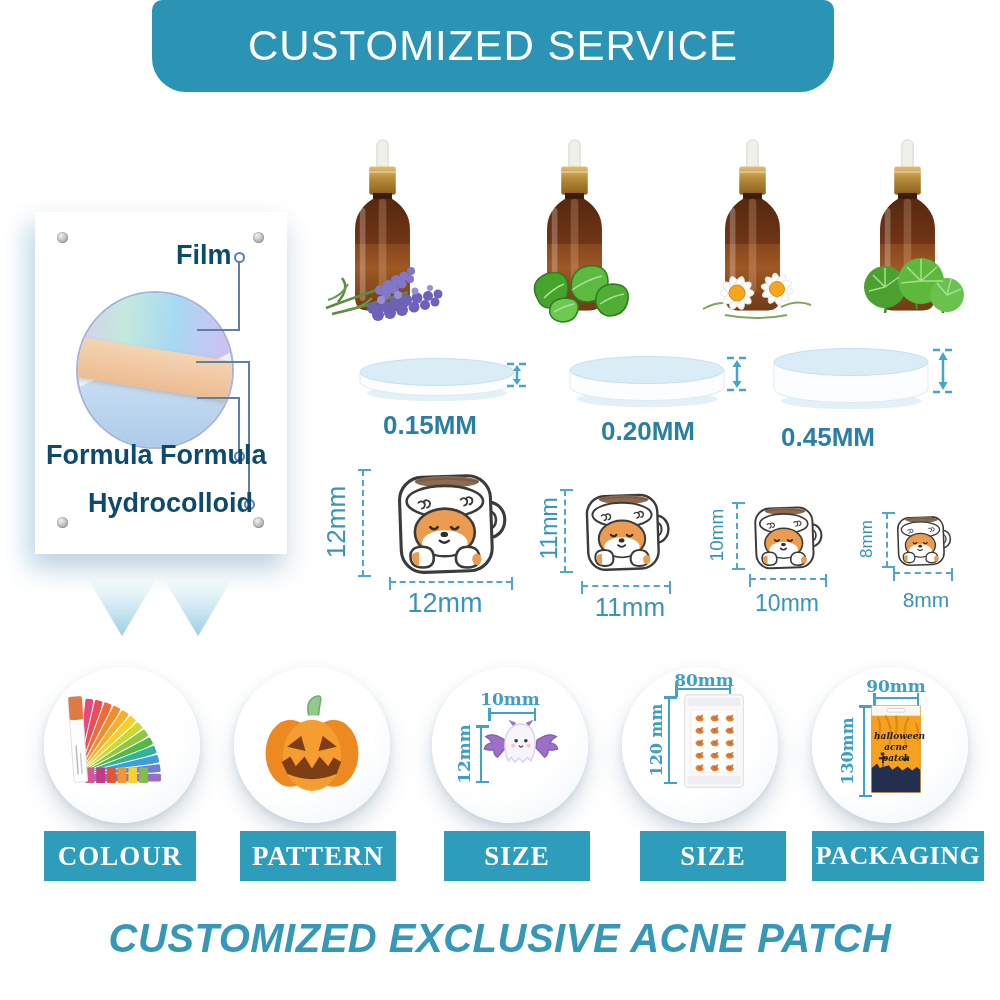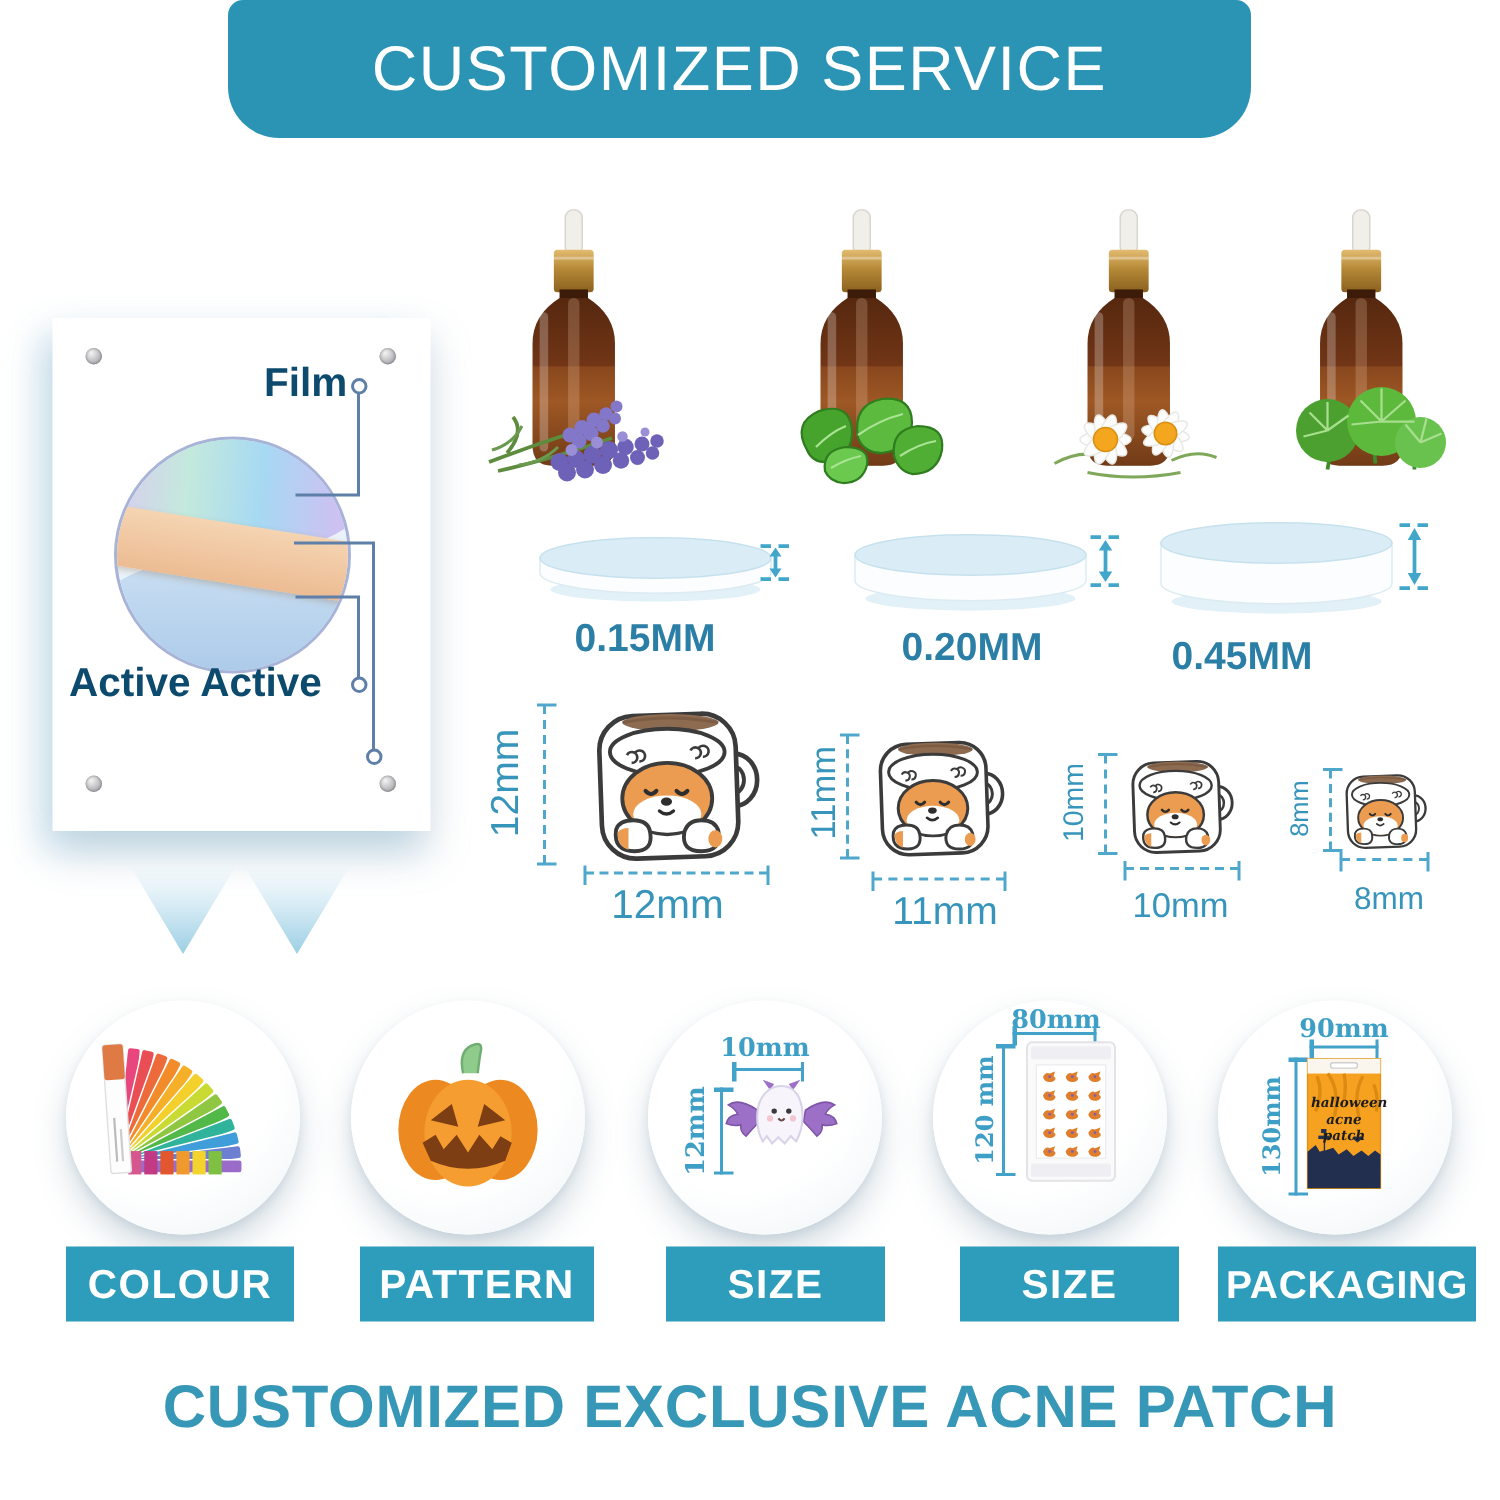--- a/index.html
+++ b/index.html
@@ -46,37 +46,37 @@
 
   
   .chev{width:72px;height:60px;clip-path:polygon(0 0,100% 0,50% 100%);
         background:linear-gradient(180deg,rgba(255,255,255,0) 0%,#D8ECF5 45%,#9CCFE4 100%);}
 
   
   .opt-circle{width:156px;height:156px;border-radius:50%;
         background:radial-gradient(circle at 38% 30%,#ffffff 55%,#F3F7F9 85%,#ECF2F5);
         box-shadow:0 12px 22px rgba(110,140,160,.30),0 3px 6px rgba(120,150,170,.18);}
   .opt-bar{height:50px;background:#2E9CBB;display:flex;align-items:center;justify-content:center;}
-  .opt-bar span{color:#fff;font-size:27px;font-weight:bold;letter-spacing:1px;white-space:nowrap;}
+  .opt-bar span{color:#fff;font-size:27px;font-weight:bold;letter-spacing:1px;white-space:nowrap;font-family:Liberation Serif, serif;}
 
   
   .brk-h{height:0;border-top:2.5px solid #43A2C9;}
   .brk-h::before,.brk-h::after{content:"";position:absolute;top:-6px;width:2.5px;height:13px;background:#43A2C9;}
   .brk-h::before{left:0;} .brk-h::after{right:0;}
   .brk-v{width:0;border-left:2.5px solid #43A2C9;}
   .brk-v::before,.brk-v::after{content:"";position:absolute;left:-6px;width:13px;height:2.5px;background:#43A2C9;}
   .brk-v::before{top:0;} .brk-v::after{bottom:0;}
   .dim-serif{font-family:"DejaVu Serif",serif;font-weight:bold;color:#3D9EC6;font-size:17px;
         text-align:center;white-space:nowrap;}
 
   .pkg-text{font-family:"DejaVu Serif",serif;font-style:italic;font-weight:bold;color:#1d1d1d;
         font-size:9px;line-height:11px;text-align:center;}
 
   .footer-title{left:0;top:916px;width:1000px;text-align:center;color:#3697B7;
-        font-size:40px;font-weight:600;letter-spacing:.5px;}
+        font-size:40px;font-weight:600;letter-spacing:.5px;font-style:italic;}
 </style>
 </head>
 <body>
 
 <div id="stage">
 
   <svg width="0" height="0" style="position:absolute">
     <defs>
       <linearGradient id="gGold" x1="0" y1="0" x2="0" y2="1">
         <stop offset="0" stop-color="#E3BC72"></stop>
@@ -146,21 +146,22 @@
   <div class="abs cline" style="left:197px;top:329px;width:43px;height:2px"></div>
   <div class="abs cdot" style="left:234px;top:252px"></div>
   <div class="abs cline" style="left:238px;top:398px;width:2px;height:56px"></div>
   <div class="abs cline" style="left:197px;top:397px;width:43px;height:2px"></div>
   <div class="abs cdot" style="left:234px;top:451px"></div>
   <div class="abs cline" style="left:248px;top:362px;width:2px;height:140px"></div>
   <div class="abs cline" style="left:196px;top:361px;width:54px;height:2px"></div>
   <div class="abs cdot" style="left:244px;top:499px"></div>
 
   <div class="abs layer-label" style="left:176px;top:240px">Film</div>
-  <div class="abs layer-label" style="left:46px;top:440px">Active Active</div>
+  <div class="abs layer-label" style="left:46px;top:440px">Formula Formula</div>
+  <div class="abs layer-label" style="left:88px;top:488px">Hydrocolloid</div>
 
   <svg class="abs" style="left:335px;top:138px" width="95" height="180" viewBox="0 0 100 190">
       <use href="#bottleSym"></use>
     </svg>
   <svg class="abs" style="left:527px;top:138px" width="95" height="180" viewBox="0 0 100 190">
       <use href="#bottleSym"></use>
     </svg>
   <svg class="abs" style="left:705px;top:138px" width="95" height="180" viewBox="0 0 100 190">
       <use href="#bottleSym"></use>
     </svg>

